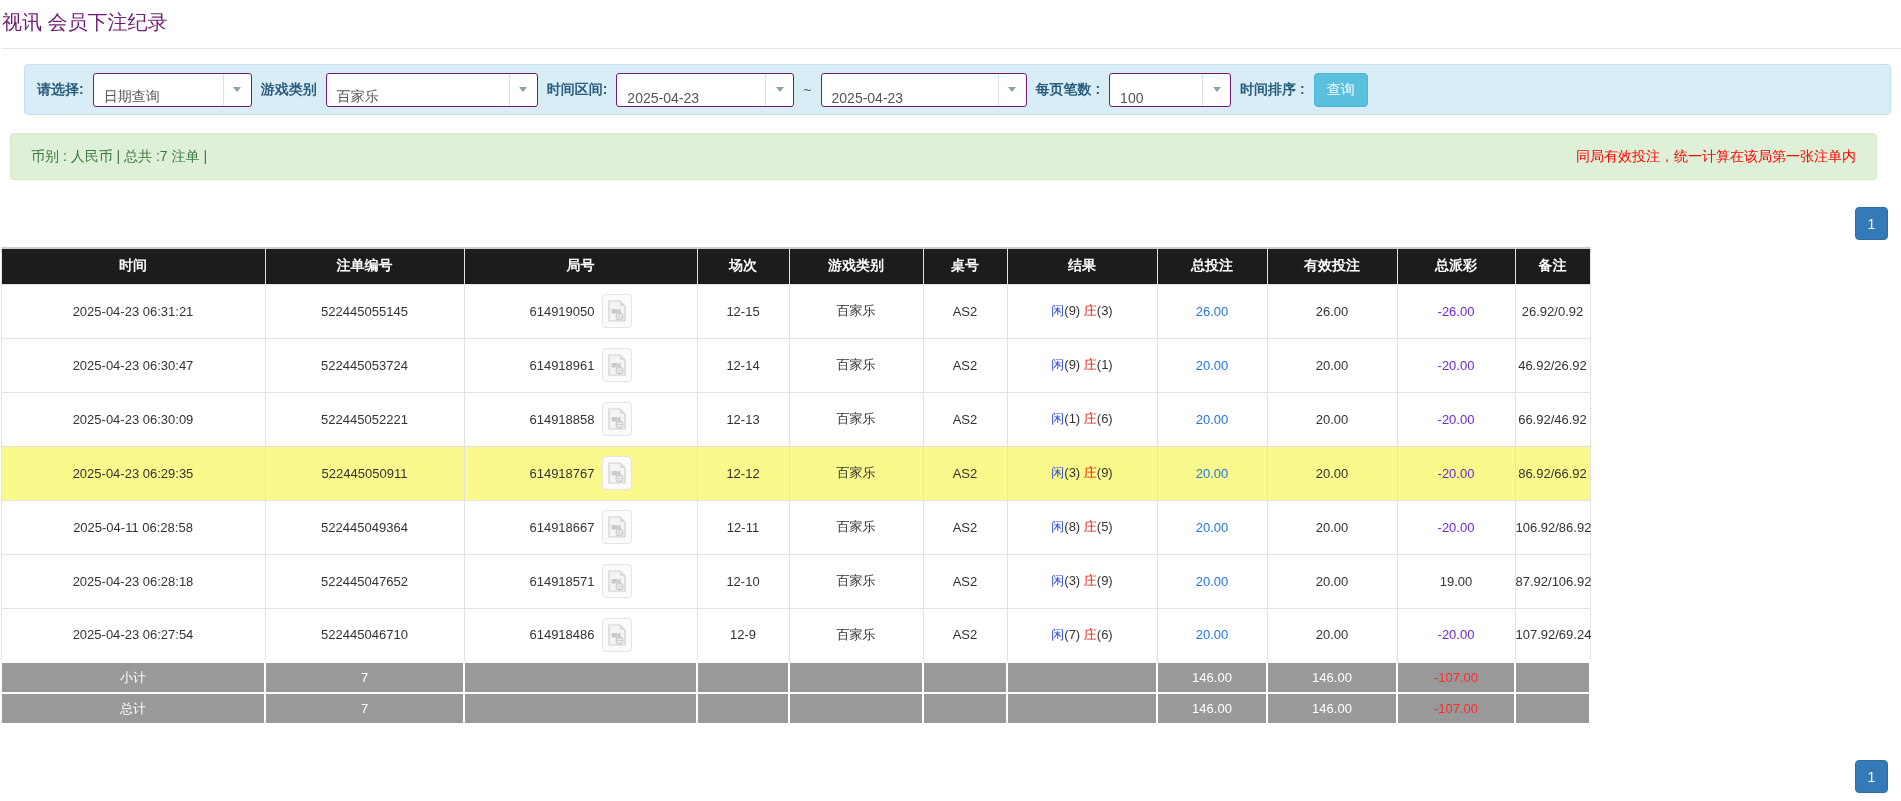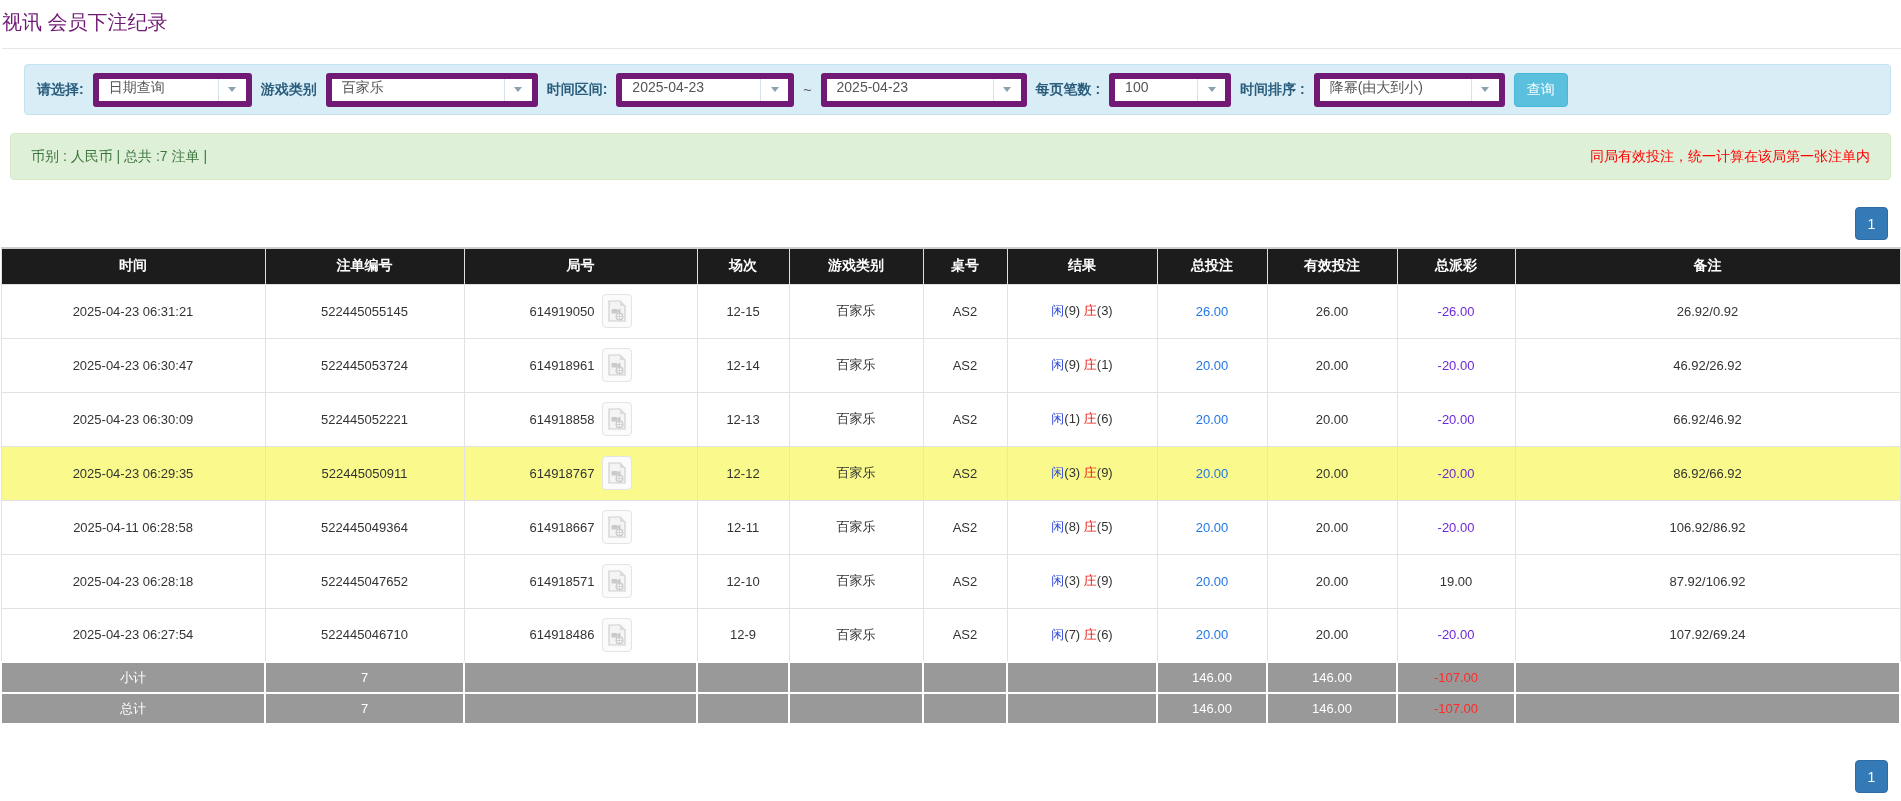--- a/index.html
+++ b/index.html
@@ -24,24 +24,24 @@
     display: flex;
     align-items: center;
     padding: 0 12px;
     gap: 9px;
     white-space: nowrap;
   }
   .flt-label { font-size: 14px; font-weight: bold; color: #2a5d7c; }
   .sel {
     height: 34px;
     background: #fff;
-    border: 6px solid #701a75;
+    border: 1px solid #701a75;
     border-radius: 3px;
     display: inline-flex;
-    align-items: flex-start;
+    align-items: flex-end;
     cursor: pointer;
   }
   .sel .sel-text {
     flex: 1;
     padding-left: 10px;
     font-size: 14px;
     color: #555;
     text-align: left;
     overflow: hidden;
   }
@@ -63,21 +63,21 @@
     padding: 0 12px;
     background: #5bc0de;
     border: 1px solid #46b8da;
     border-radius: 4px;
     color: #fff; font-size: 14px;
     cursor: pointer;
   }
 
   
   .summary-bar {
-    margin: 18px 10px 0 10px;
+    margin: 18px 24px 0 10px;
     height: 47px;
     background: #dff0d8;
     border: 1px solid #d6e9c6;
     border-radius: 4px;
     display: flex;
     align-items: center;
     justify-content: space-between;
     padding: 0 20px;
     font-size: 14px;
   }
@@ -95,21 +95,21 @@
     background: #337ab7;
     border: 1px solid #2e6da4;
     border-radius: 4px;
     color: #fff; font-size: 14px;
     text-align: center;
     cursor: pointer;
   }
 
   
   table.bets {
-    width: 1901px;
+    width: 1591px;
     border-collapse: collapse;
     table-layout: fixed;
   }
   table.bets thead th {
     background: #1c1c1c;
     color: #fff;
     font-size: 14px;
     font-weight: bold;
     height: 36px;
     text-align: center;
@@ -192,26 +192,20 @@
 
   <span class="flt-label">每页笔数 :</span>
   <span class="sel" style="width:122px">
     <span class="sel-text">100</span>
     <span class="sel-arrow">
         <span class="caret"></span>
       </span>
   </span>
 
   <span class="flt-label">时间排序 :</span>
-  <span class="sel" style="width:191px">
-    <span class="sel-text">降幂(由大到小)</span>
-    <span class="sel-arrow">
-        <span class="caret"></span>
-      </span>
-  </span>
 
   <button class="search-btn">查询</button>
 </div>
 
 <div class="summary-bar">
   <span class="summary-left">币别 : 人民币 | 总共 :7 注单 |</span>
   <span class="summary-right">同局有效投注，统一计算在该局第一张注单内</span>
 </div>
 
 <div class="pagination top">

